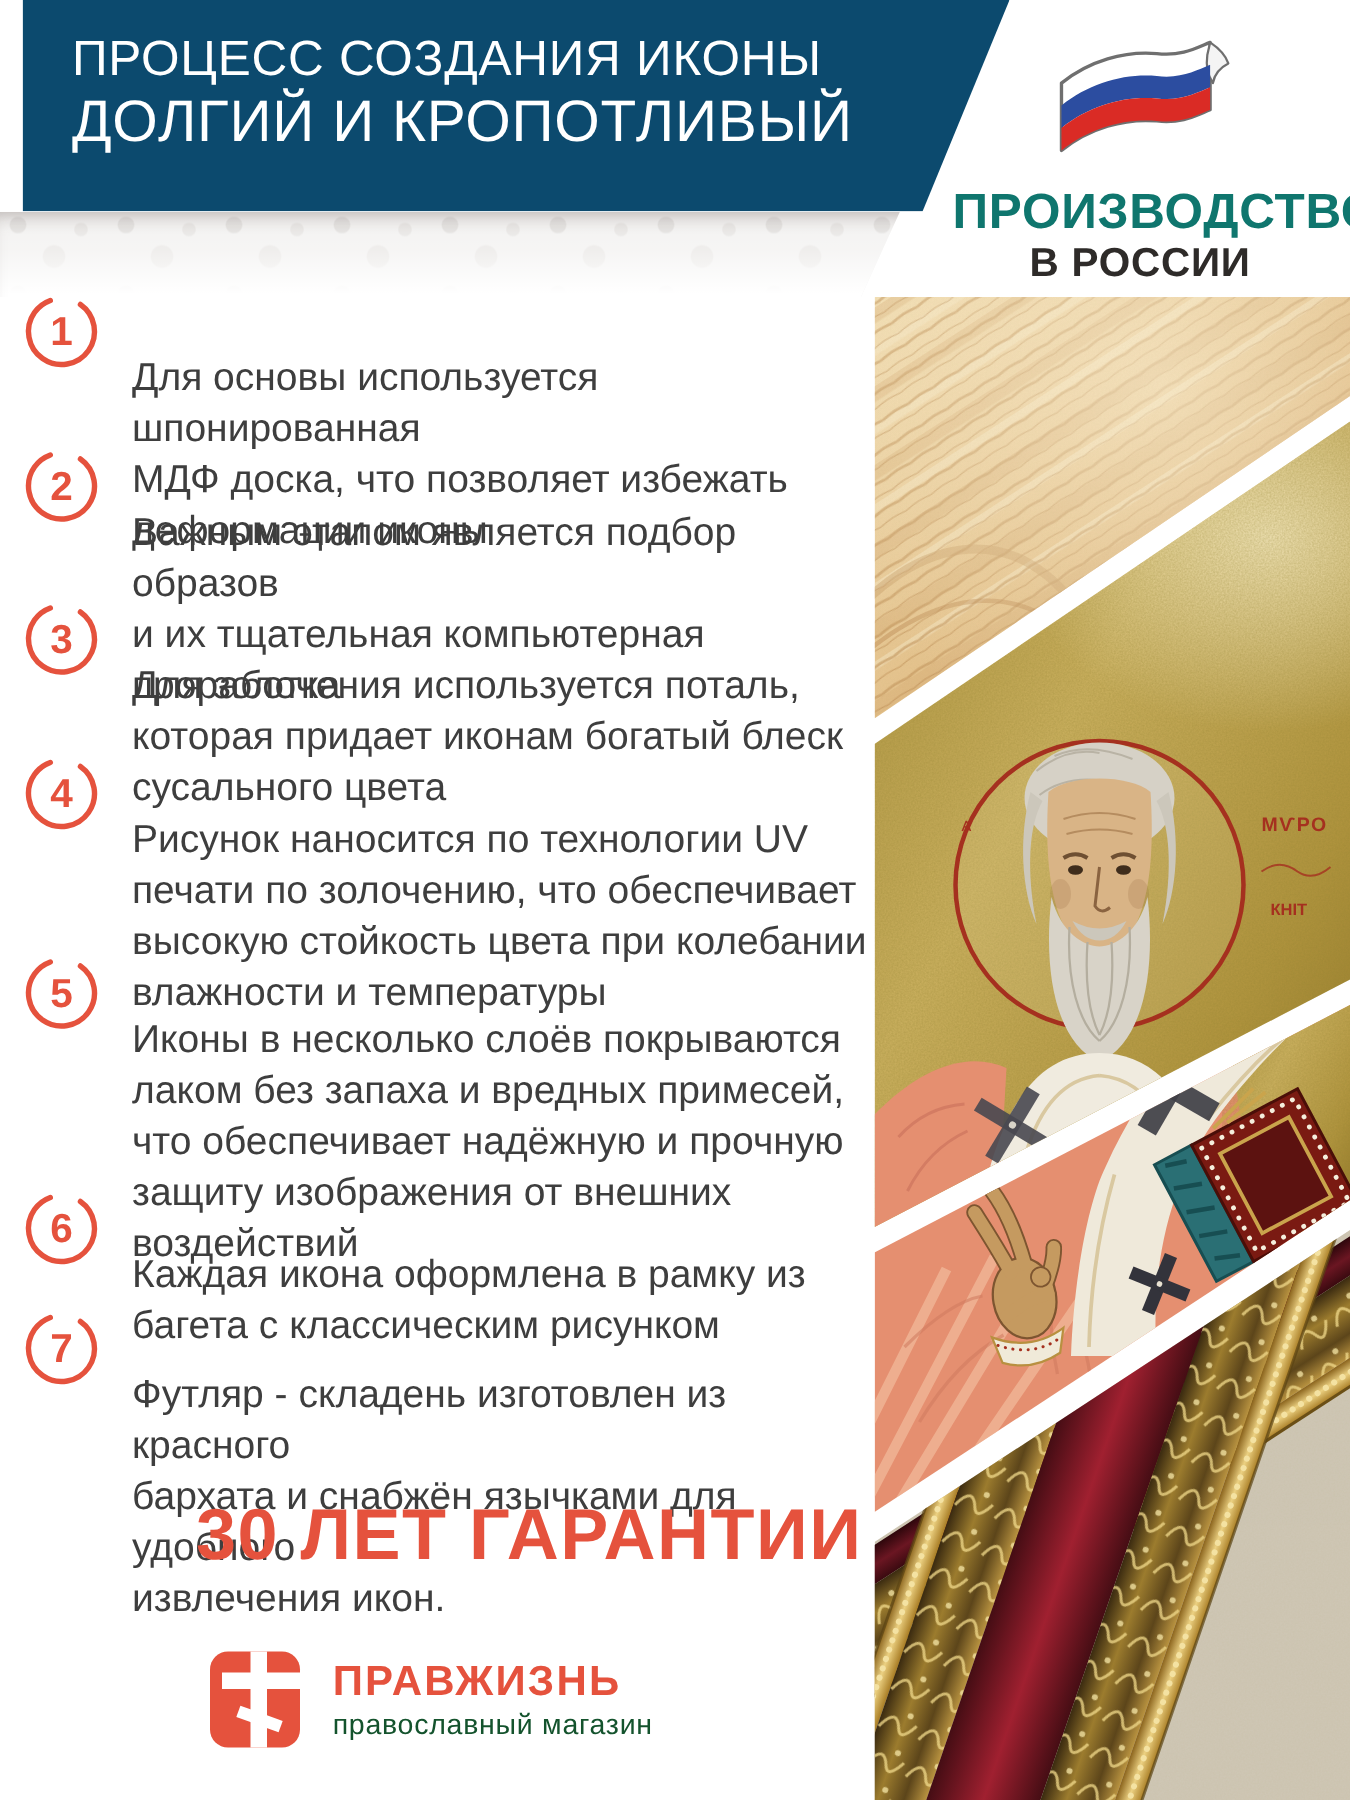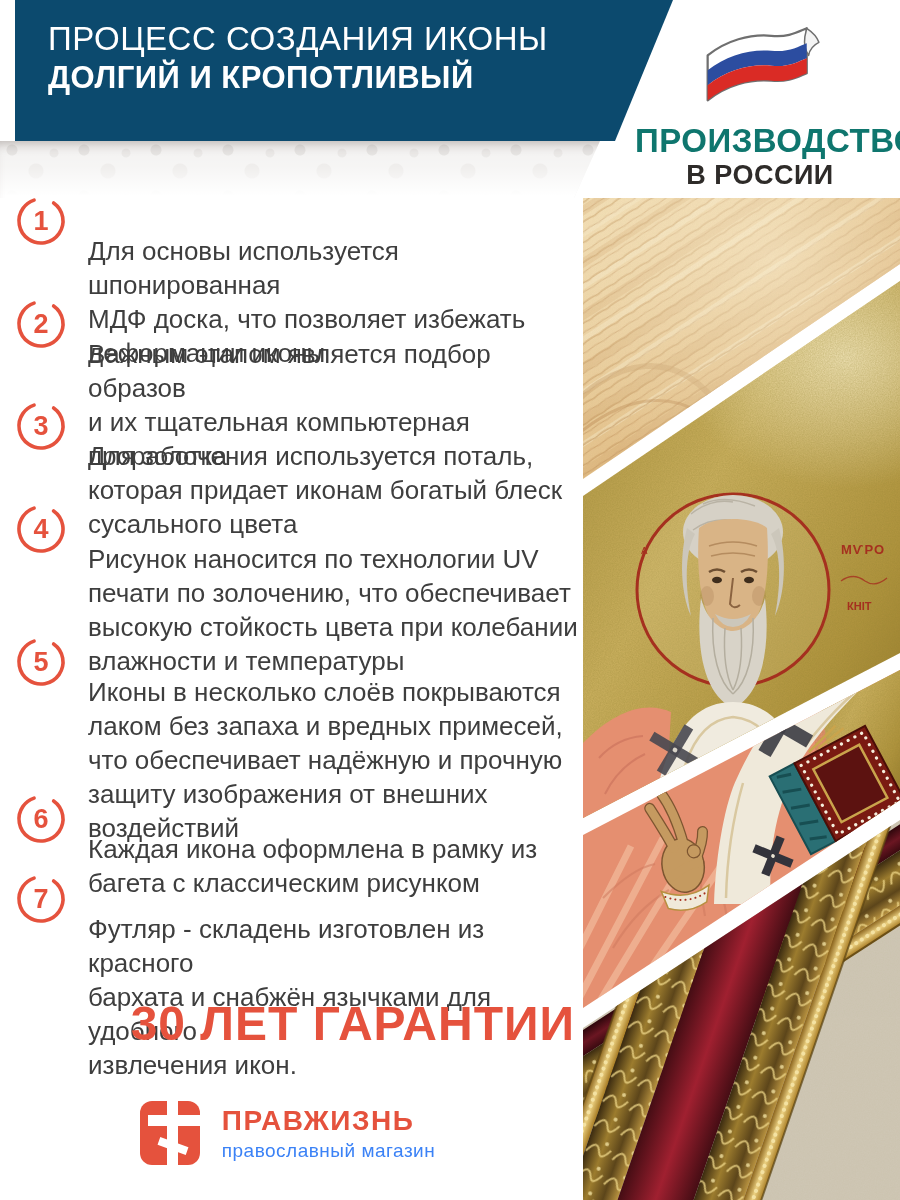--- a/index.html
+++ b/index.html
@@ -6,21 +6,21 @@
   body{
     width:900px;height:1200px;position:relative;overflow:hidden;background:#ffffff;
     font-family:"Liberation Sans","DejaVu Sans",sans-serif;
   }
   
   .banner{
     position:absolute;left:15px;top:0;width:900px;height:141px;background:#0c4a6e;
     clip-path:polygon(0 0,658px 0,600px 100%,0 100%);
   }
   .banner .l1{position:absolute;left:33px;top:20px;font-size:33px;font-weight:400;color:#ffffff;letter-spacing:.5px;}
-  .banner .l2{position:absolute;left:33px;top:60px;font-size:31px;font-weight:700;color:#ffffff;letter-spacing:.5px;}
+  .banner .l2{position:absolute;left:33px;top:60px;font-size:39px;font-weight:400;color:#ffffff;letter-spacing:.5px;}
   
   .damask{
     position:absolute;left:0;top:141px;width:900px;height:57px;
     clip-path:polygon(0 0,600px 0,574px 100%,0 100%);
     background-color:#f3f2f1;
     background-image:
       linear-gradient(180deg,rgba(255,255,255,0) 0%,rgba(255,255,255,.25) 45%,#ffffff 96%),
       radial-gradient(circle at 12px 9px,#e3e1df 5px,rgba(0,0,0,0) 6px),
       radial-gradient(circle at 36px 30px,#eae8e6 7px,rgba(0,0,0,0) 8px),
       radial-gradient(circle at 54px 12px,#e8e6e4 4px,rgba(0,0,0,0) 5px);
@@ -40,21 +40,21 @@
   .badge svg{position:absolute;left:0;top:0;}
   .badge span{position:absolute;left:0;top:0;width:52px;height:52px;display:flex;align-items:center;justify-content:center;
         font-size:27px;font-weight:700;color:#e5523d;}
   
   .guarantee{position:absolute;left:0;top:996px;width:575px;text-align:right;
         font-size:48px;font-weight:700;color:#e5523d;letter-spacing:1px;}
   
   .logo{position:absolute;left:0;top:1098px;width:575px;display:flex;justify-content:center;}
   .logo-inner{display:flex;align-items:center;gap:18px;}
   .logo-text .name{font-size:28px;font-weight:700;color:#e5523d;letter-spacing:1.5px;}
-  .logo-text .tag{font-size:19px;color:#3b82f6;margin-top:3px;letter-spacing:.5px;}
+  .logo-text .tag{font-size:19px;color:#14532d;margin-top:3px;letter-spacing:.5px;}
   
   .panel{position:absolute;left:583px;top:198px;width:317px;height:1002px;}
 </style>
 </head>
 <body>
 
 <div class="banner">
   <div class="l1">ПРОЦЕСС СОЗДАНИЯ ИКОНЫ</div>
   <div class="l2">ДОЛГИЙ И КРОПОТЛИВЫЙ</div>
 </div>

